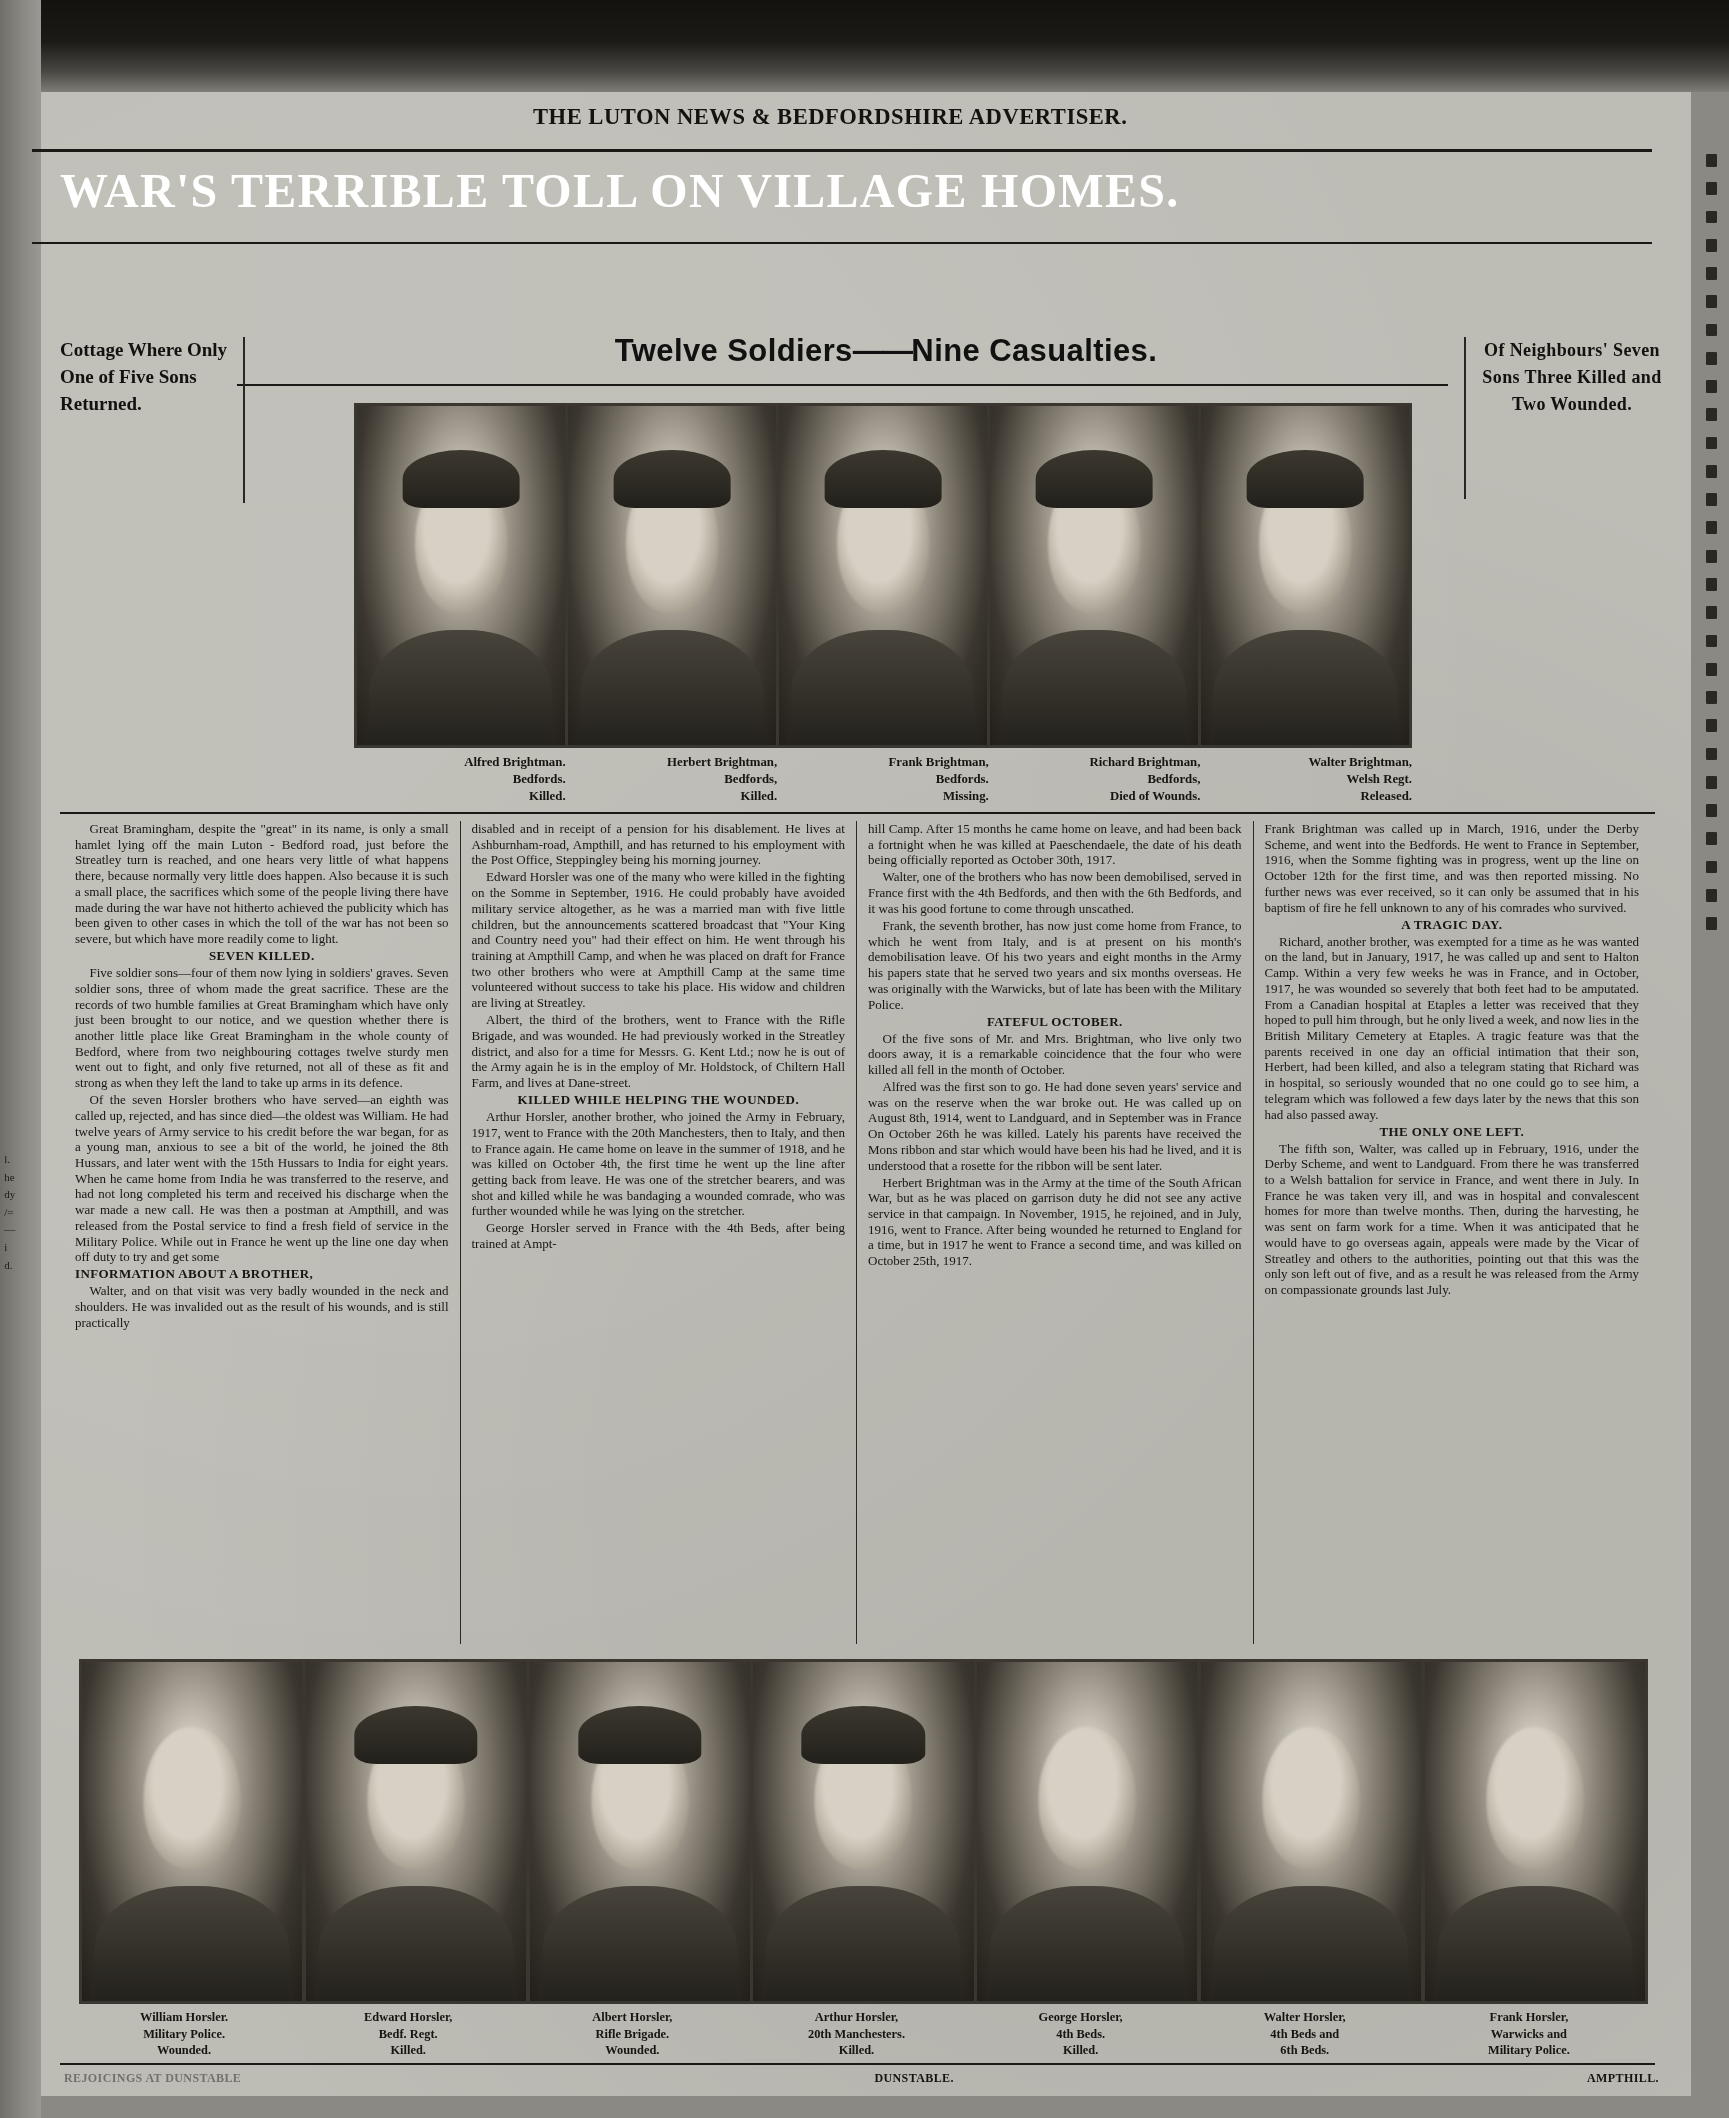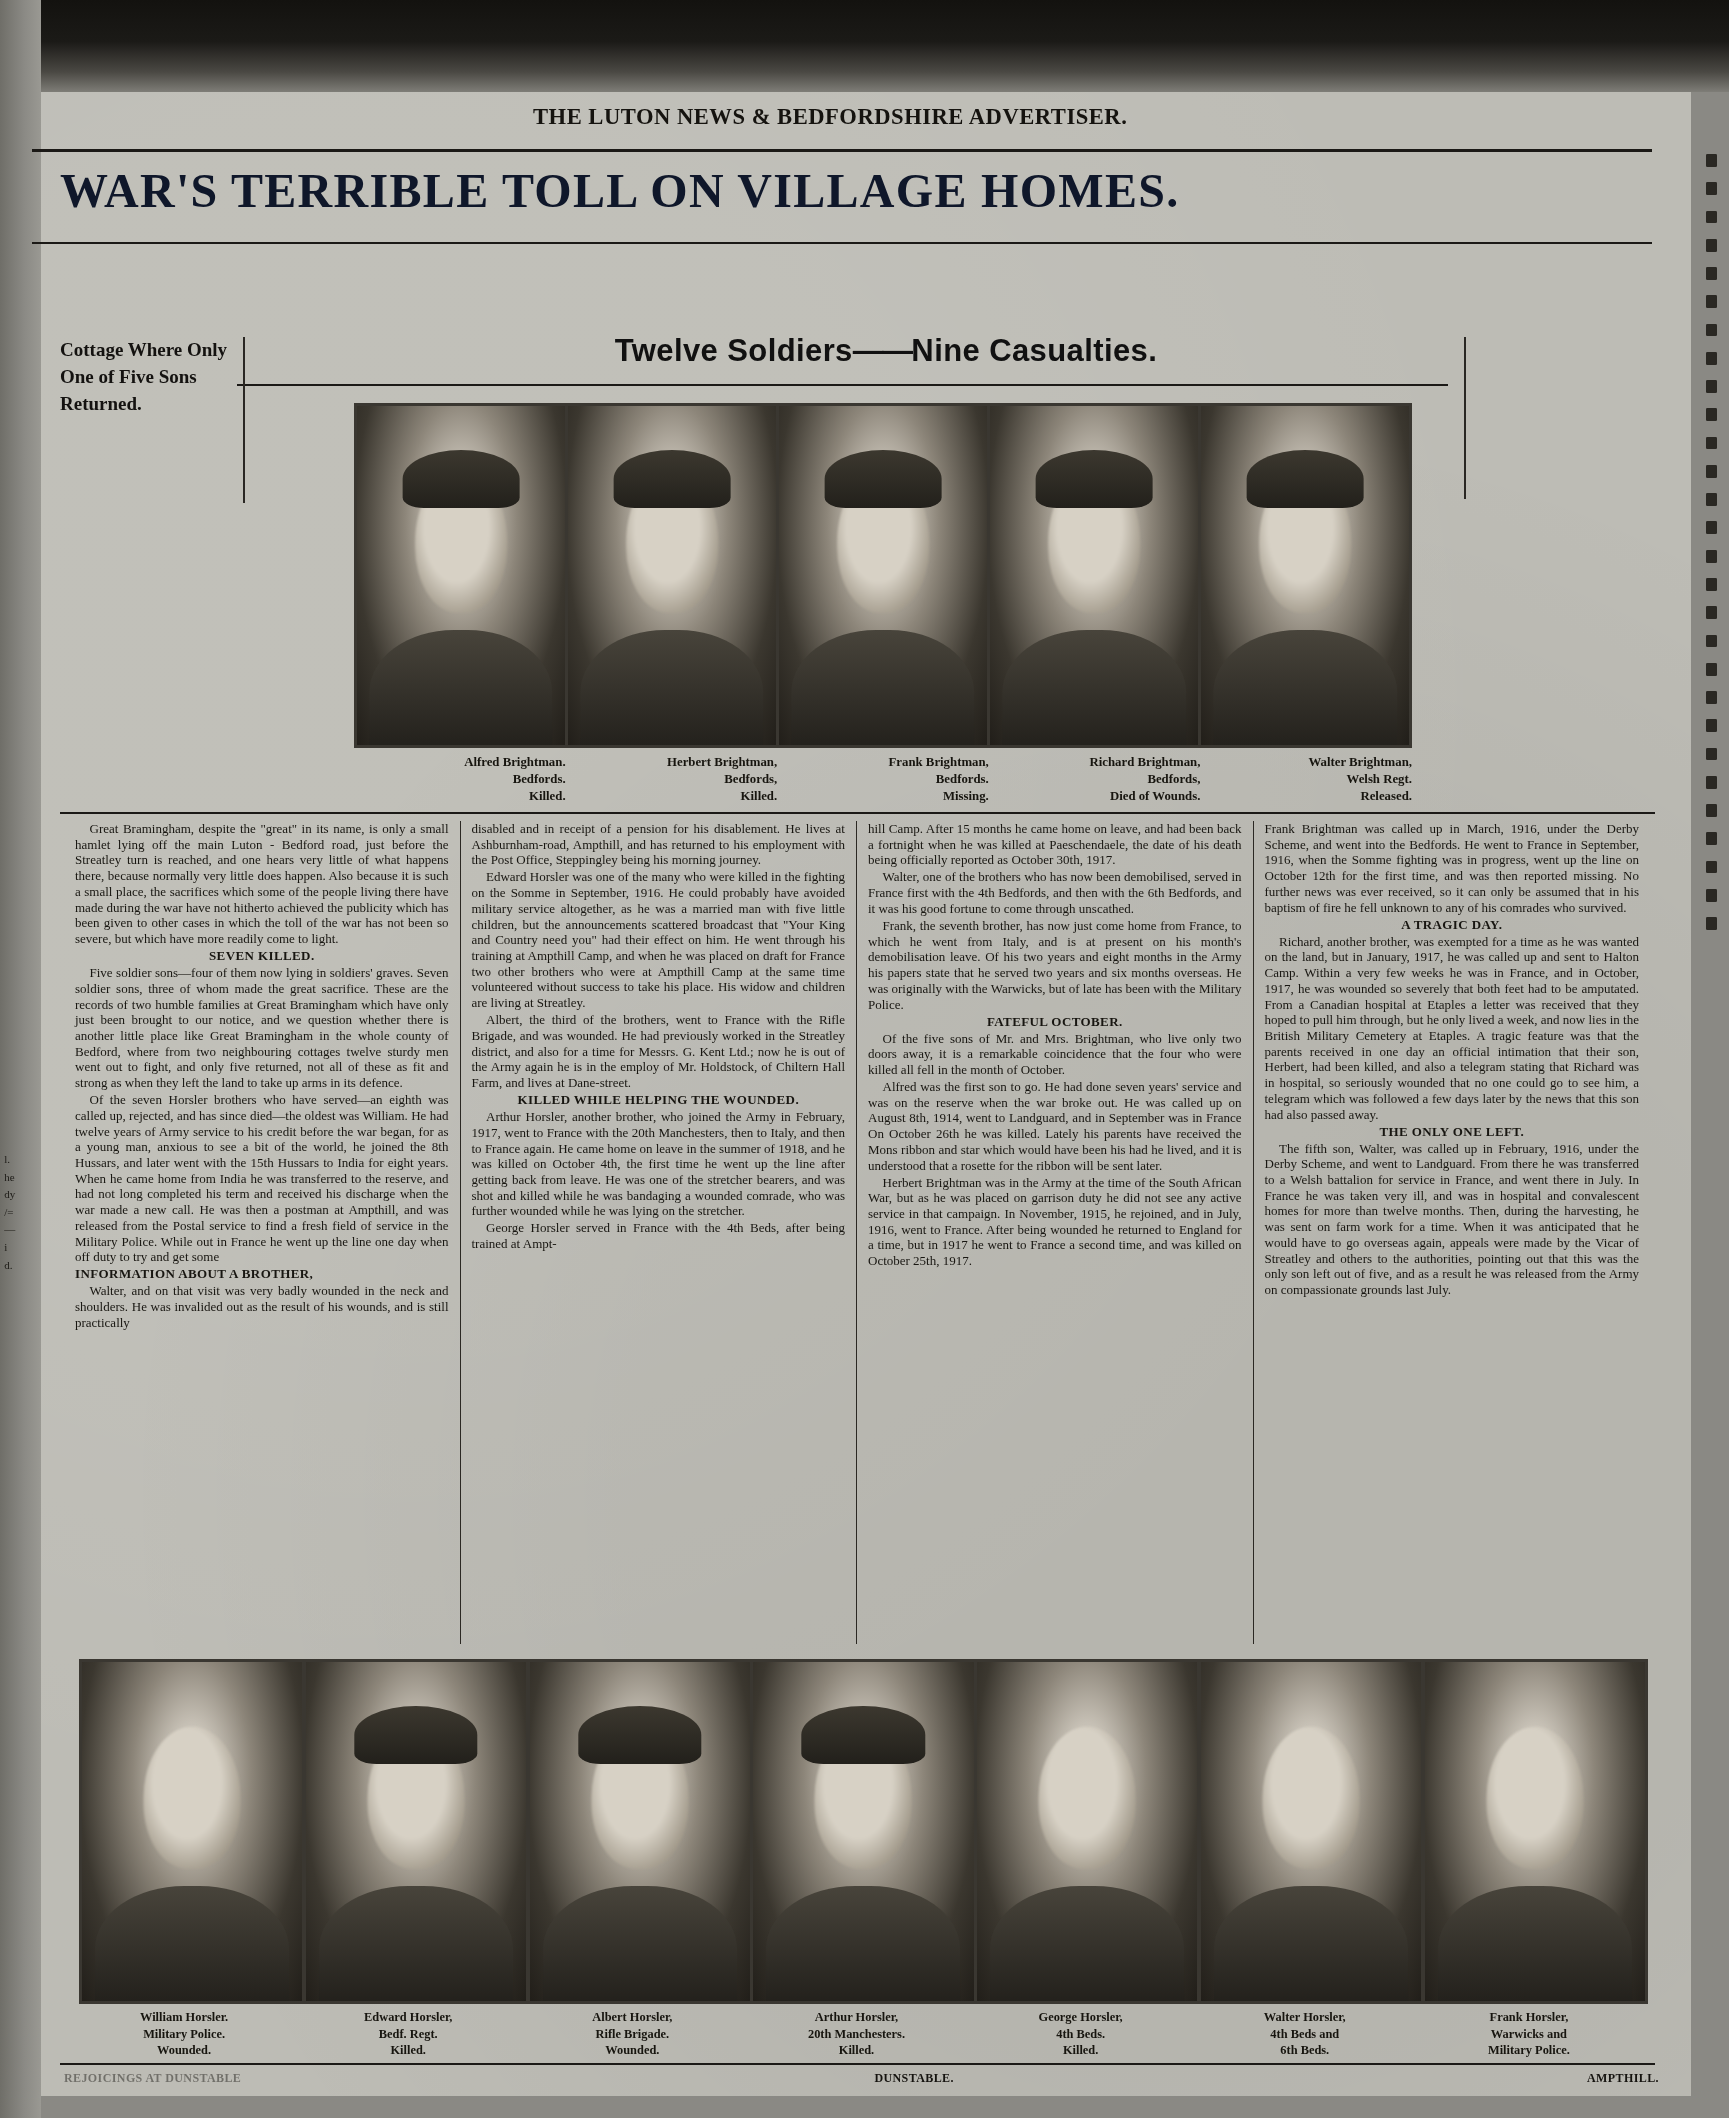--- a/index.html
+++ b/index.html
@@ -65,21 +65,21 @@
     position: absolute; background: #1b1916;
   }
   .rule-top { left: 32px; top: 149px; width: 1620px; height: 3px; }
   .rule-under-head { left: 32px; top: 242px; width: 1620px; height: 2.1px; }
   .rule-under-sub { left: 237px; top: 384px; width: 1211px; height: 1.7px; }
 
   .headline {
     position: absolute; left: 60px; top: 163px; width: 1586px;
     font-family: "Liberation Serif", serif;
     font-weight: bold; font-size: 48px; letter-spacing: 1.3px;
-    color: #0f172a;
+    color: #ffffff;
     white-space: nowrap;
   }
   .subhead {
     position: absolute; left: 340px; top: 333px; width: 1092px;
     font-family: Liberation Sans, sans-serif;
     font-weight: bold; font-size: 31px; letter-spacing: 0.4px;
     color: #111; text-align: center; white-space: nowrap;
   }
   .subhead .dash { letter-spacing: -1.7px; }
 
@@ -219,20 +219,21 @@
 
   <div class="rule rule-under-head"></div>
 
   <div class="subhead">
     <span>Twelve Soldiers</span><span class="dash">——</span><span>Nine Casualties.</span>
   </div>
 
   <div class="rule rule-under-sub"></div>
 
   <div class="kicker-left">Cottage Where Only One of Five Sons Returned.</div>
+  <div class="kicker-right">Of Neighbours' Seven Sons Three Killed and Two Wounded.</div>
   <div class="vrule vr1"></div>
   <div class="vrule vr2"></div>
 
   <div class="photostrip-top">
     <div class="portrait">
       <div class="bgtone"></div>
         <div class="body"></div>
         <div class="face"></div>
         <div class="cap"></div>
     </div>

